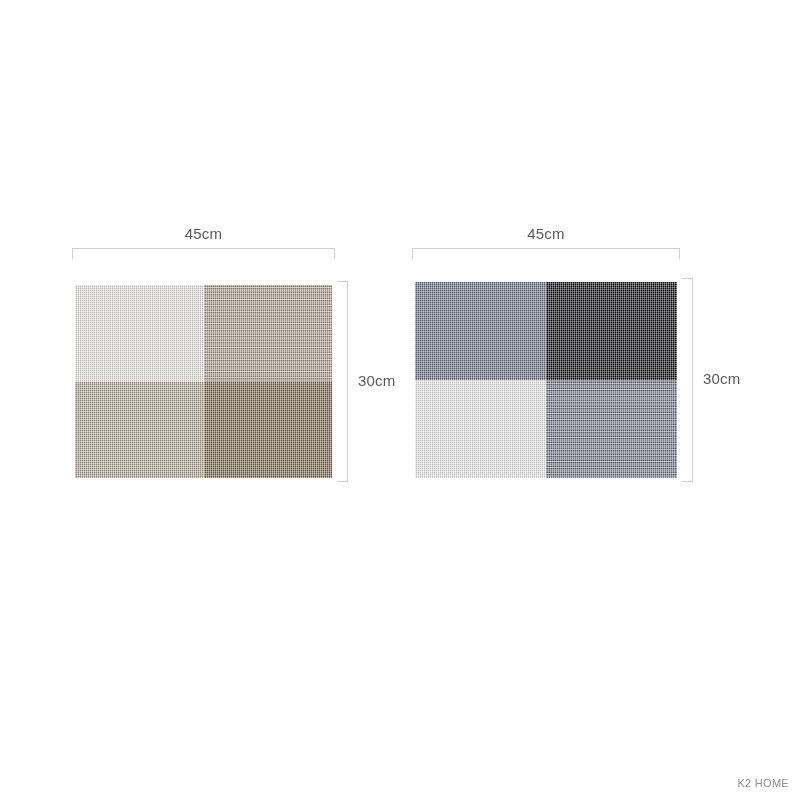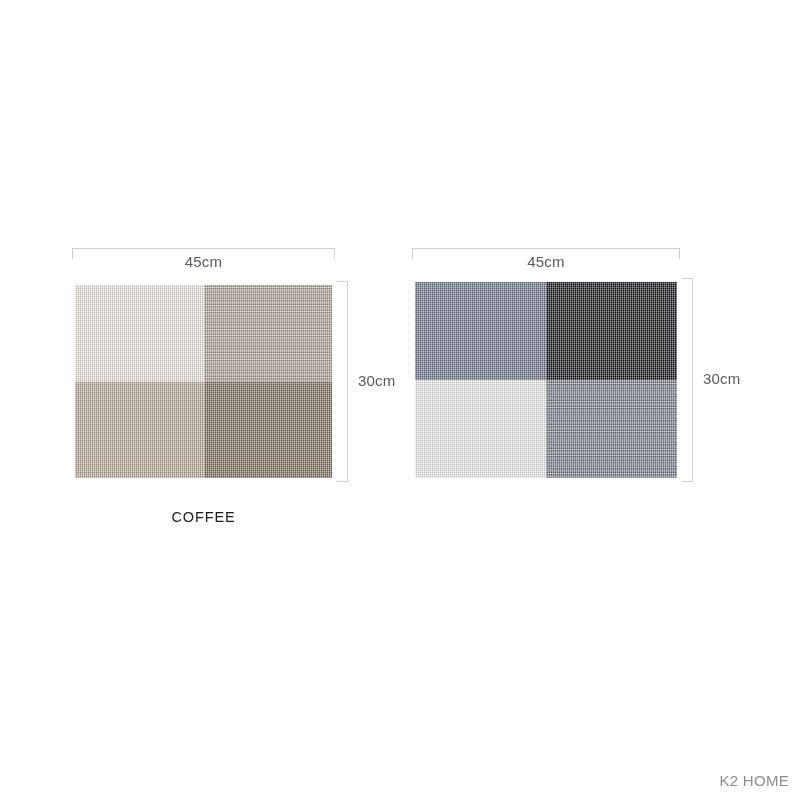--- a/index.html
+++ b/index.html
@@ -96,40 +96,39 @@
 
   .dim-label {
     position: absolute;
     color: #59595b;
     font-size: 15px;
     letter-spacing: 0.2px;
     white-space: nowrap;
   }
   .dim-label.top {
     text-align: center;
-    margin-top: 28px;
   }
 
   
   .caption {
     position: absolute;
     color: #1c1c1c;
     font-size: 14.5px;
     letter-spacing: 0.9px;
     white-space: nowrap;
     text-align: center;
   }
 
   
   .watermark {
     position: absolute;
     right: 11px;
     bottom: 11px;
     color: #8d8d8d;
-    font-size: 15px;
+    font-size: 11px;
     letter-spacing: 0.3px;
     white-space: nowrap;
   }
 </style>
 </head>
 <body>
 
 <div class="stage">
 
   <div class="product coffee">
@@ -142,21 +141,20 @@
       <div class="quad" style="background:#f0ece5;"></div>
       <div class="quad rib" style="background:#b5a694;"></div>
       <div class="quad" style="background:#b8aa9b;"></div>
       <div class="quad" style="background:#7c6b55;"></div>
     </div>
 
     <div class="bracket-v" style="left:262px; top:-4px; height:201px;"></div>
 
     <div class="dim-label" style="left:283px; top:87px;">30cm</div>
 
-    <div class="caption" style="left:-3px; top:224px; width:263px;">COFFEE</div>
   </div>
 
   <div class="product black">
 
     <div class="dim-label top" style="left:-3px; top:-57px; width:268px;">45cm</div>
 
     <div class="bracket-h" style="left:-3px; top:-34px; width:268px;"></div>
 
     <div class="mat">
       <div class="quad" style="background:#6d7486;"></div>

